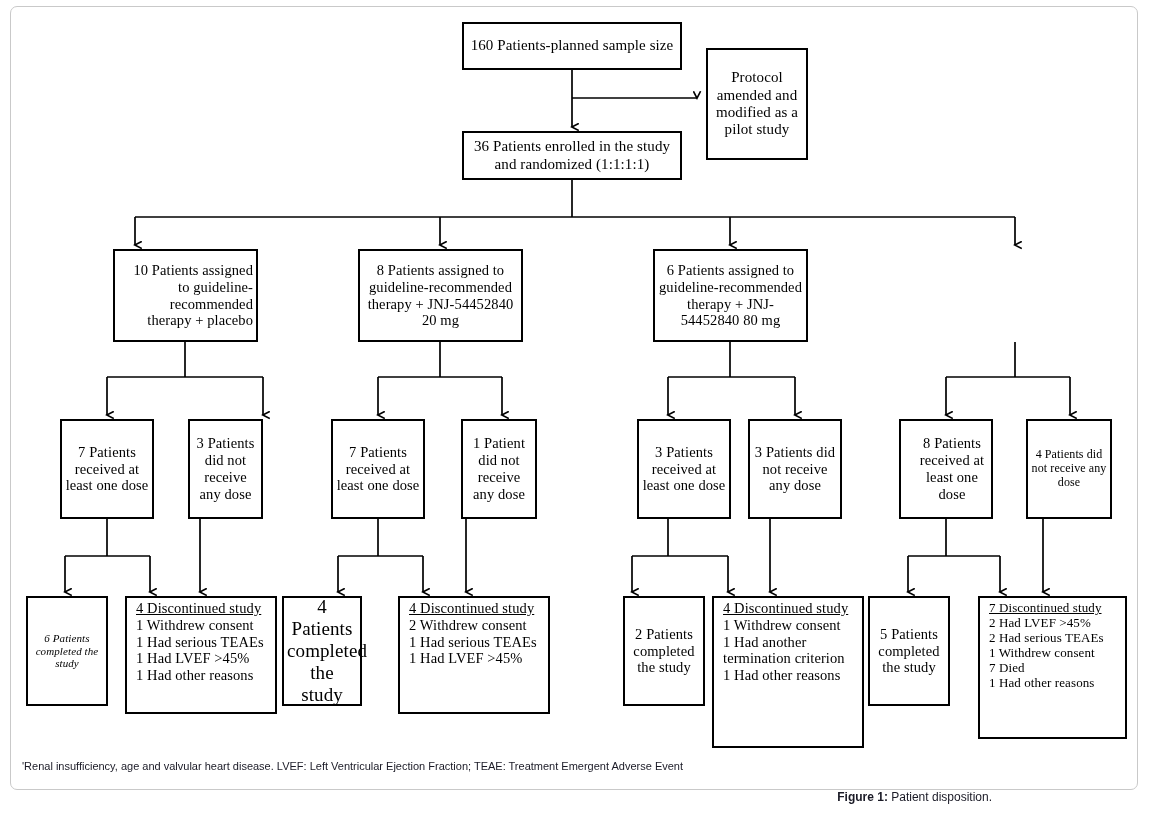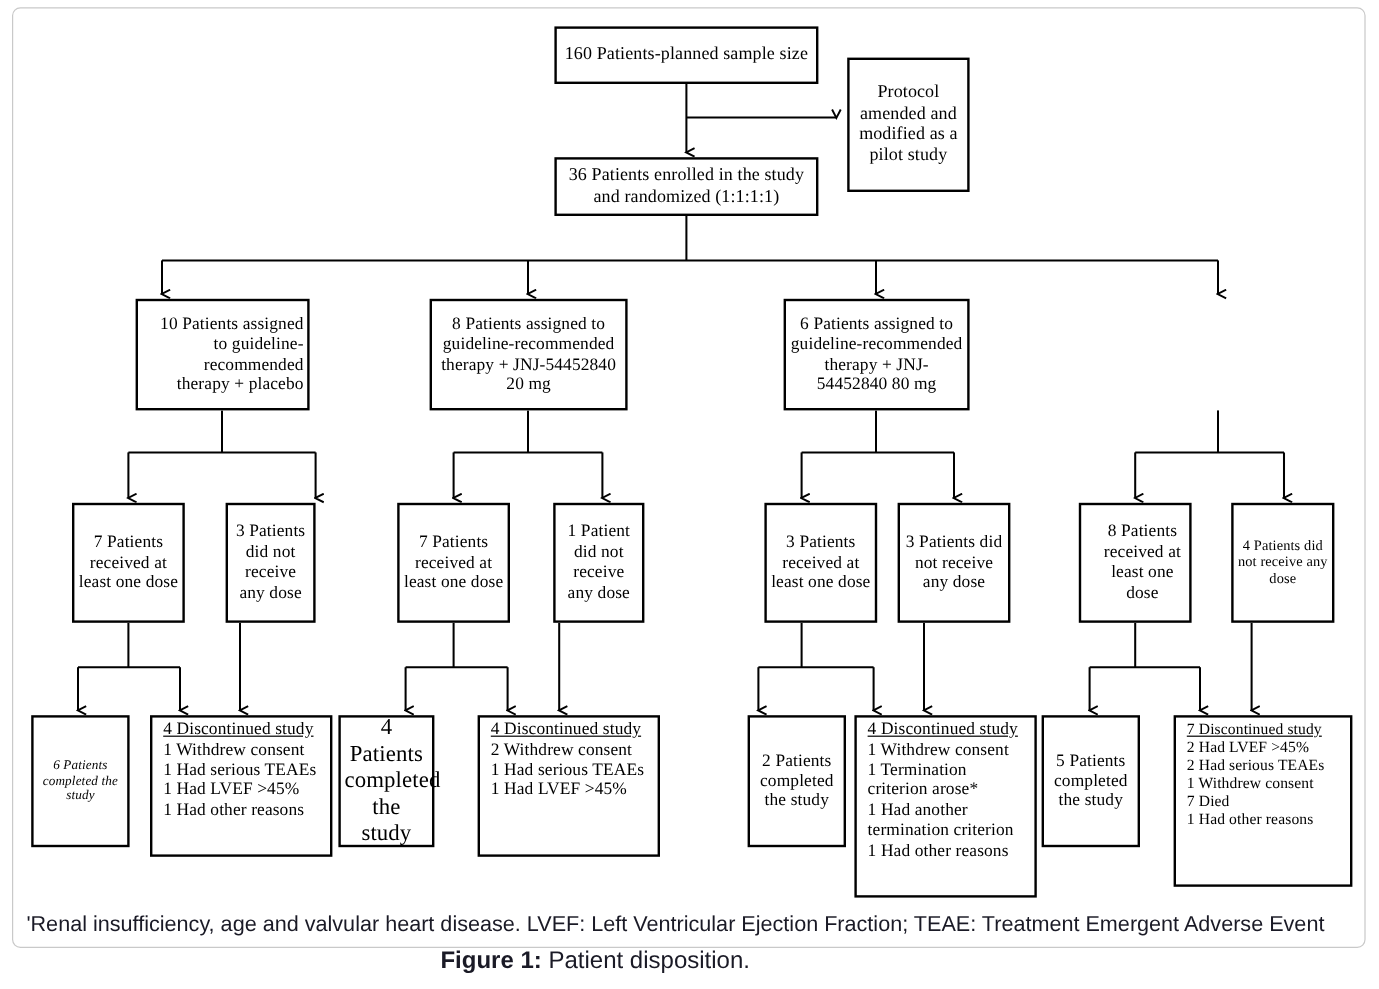--- a/index.html
+++ b/index.html
@@ -40,31 +40,31 @@
   }
   .box .inner{width:100%;padding:0 3px;box-sizing:border-box;}
   .box.left .inner{text-align:right;padding-left:8px;}
   .box.listbox{align-items:flex-start;justify-content:flex-start;}
   .box.listbox .inner{text-align:left;padding-left:9px;padding-top:2px;}
   .hdr{text-decoration:underline;display:block;}
   .li{display:block;white-space:normal;}
   .fn{
     position:absolute;
     font-family:"Liberation Sans","DejaVu Sans",sans-serif;
-    font-size:18px;
+    font-size:11px;
     color:#1a1a26;
     white-space:nowrap;
   }
   .cap{
     position:absolute;
     font-family:"Liberation Sans","DejaVu Sans",sans-serif;
-    font-size:20px;
+    font-size:12px;
     color:#1a1a26;
     width:100%;
-    text-align:center;
+    text-align:right;
   }
   .cap b{font-weight:bold;}
 </style>
 </head>
 <body>
 
 <div id="frame"></div>
 
 <div id="canvas">
 
@@ -195,21 +195,20 @@
   <div class="box" style="left:748px;top:419px;width:94px;height:100px;font-size:14.5px;">
     <div class="inner">3 Patients did not receive any dose</div>
   </div>
   <div class="box" style="left:591px;top:596px;width:82px;height:110px;font-size:14.5px;margin-left:32px;">
     <div class="inner">2 Patients completed the study</div>
   </div>
   <div class="box listbox" style="left:712px;top:596px;width:152px;height:152px;font-size:14.5px;">
     <div class="inner">
       <span class="hdr">4 Discontinued study</span>
       <span class="li">1 Withdrew consent</span>
-      <span class="li">1 Termination criterion arose*</span>
       <span class="li">1 Had another termination criterion</span>
       <span class="li">1 Had other reasons</span>
     </div>
   </div>
 
   <div class="box" style="left:899px;top:419px;width:94px;height:100px;font-size:14.5px;padding-left:12px;">
     <div class="inner">8 Patients received at least one dose</div>
   </div>
   <div class="box" style="left:1026px;top:419px;width:86px;height:100px;font-size:12px;">
     <div class="inner">4 Patients did not receive any dose</div>

